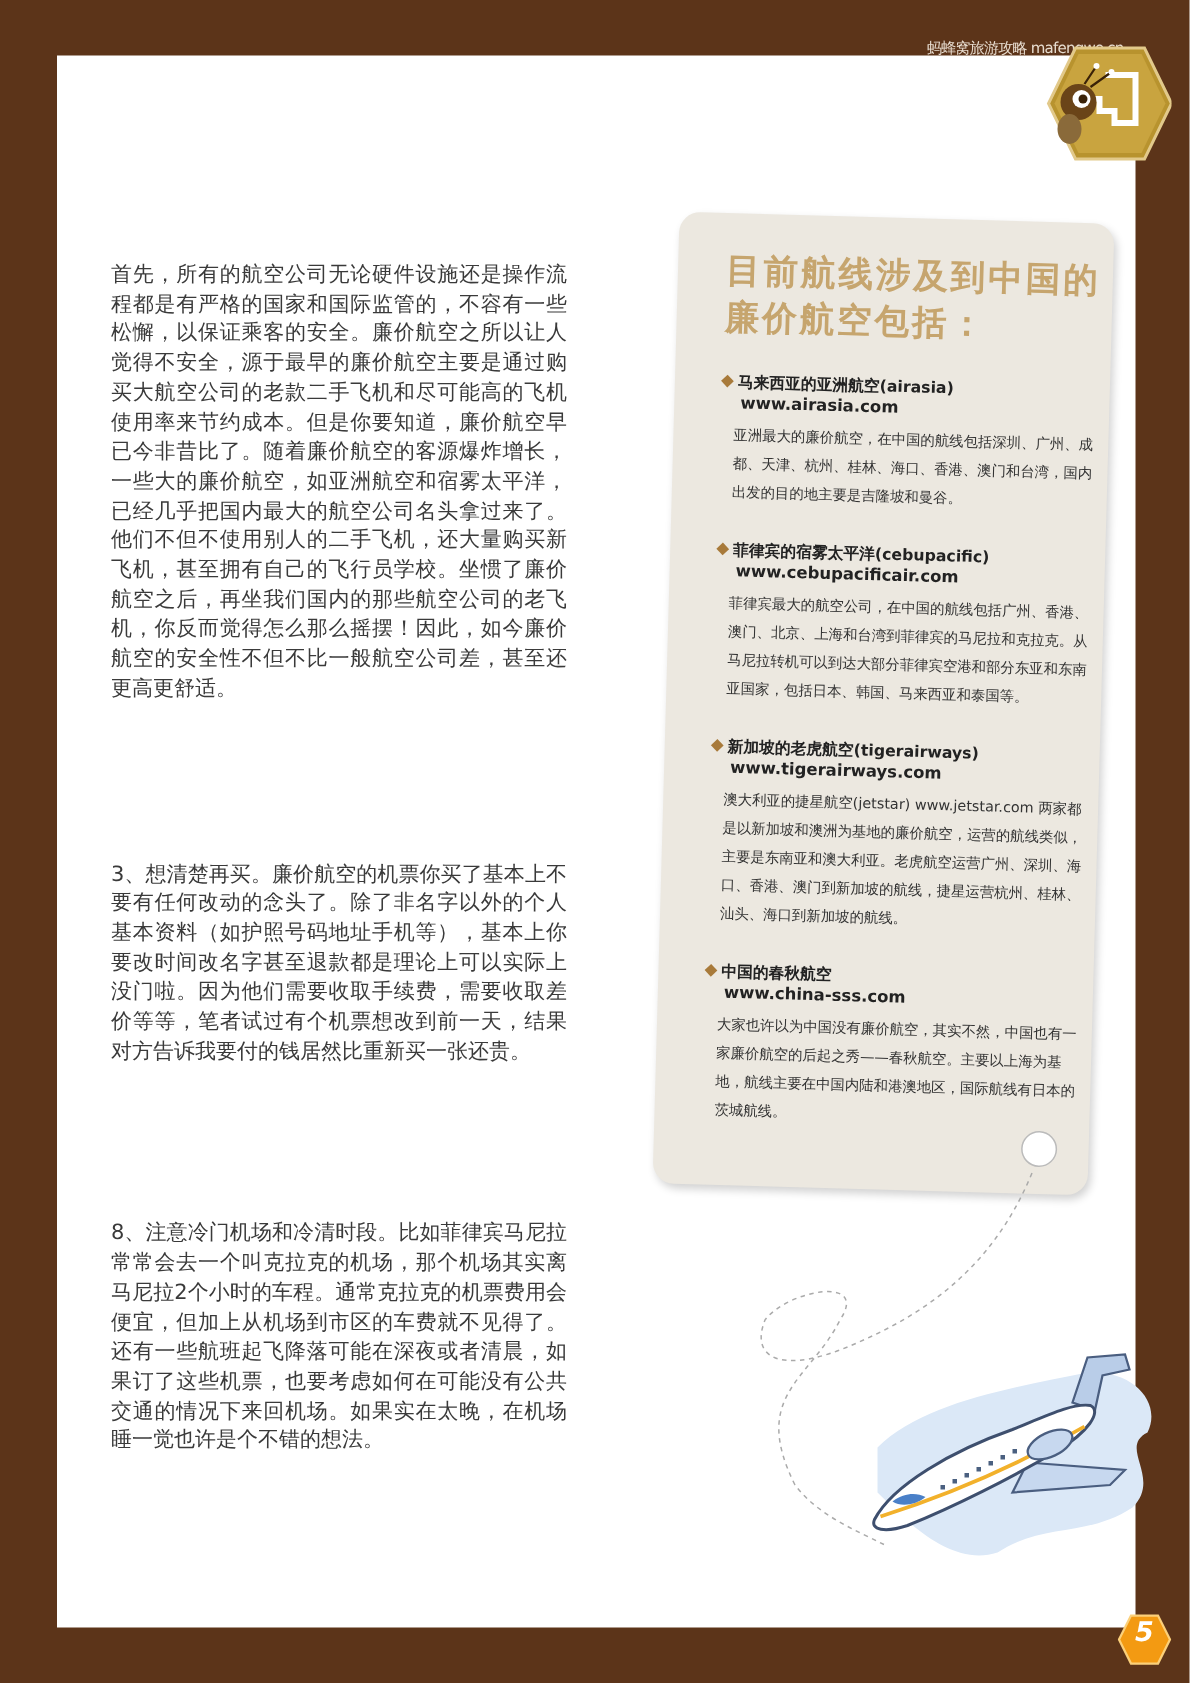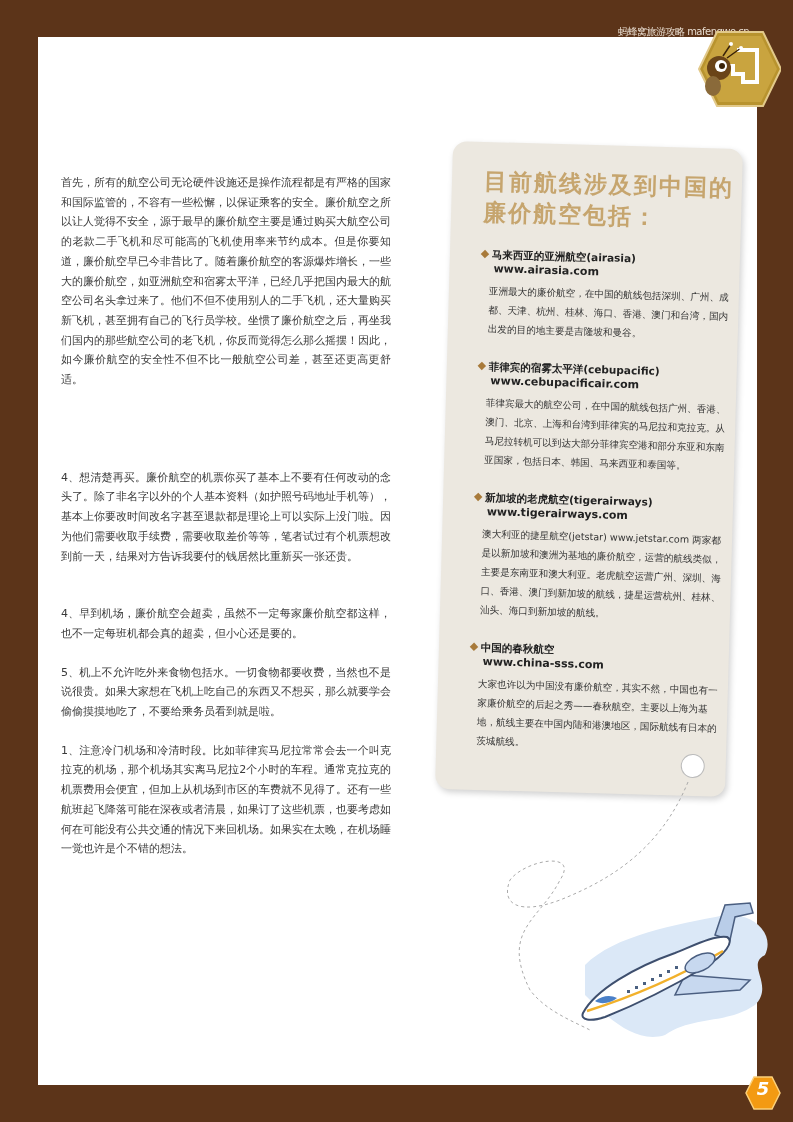--- a/index.html
+++ b/index.html
@@ -35,23 +35,23 @@
     color: #333333;
   }
   .sec-title {
     font-size: 15.5px;
     color: #ffffff;
     margin: 0 0 12px 0;
     font-weight: normal;
     letter-spacing: 0.5px;
   }
   .para {
-    font-size: 11px;
+    font-size: 14px;
     line-height: 19.7px;
-    margin: 0;
+    margin: 13px;
     text-align: justify;
     color: #3a3a3a;
   }
   .gap-sm { height: 19px; }
   .gap-lg { height: 40px; }
 
   .card {
     position: absolute;
     left: 444px; top: 145px;
     width: 290px; height: 648px;
@@ -138,28 +138,26 @@
   <circle cx="44" cy="18" r="2" fill="#fff"></circle>
   <ellipse cx="16" cy="56" rx="8" ry="10" fill="#8a6a3a"></ellipse>
 </svg>
 
 <div class="left-col">
   <h2 class="sec-title">廉价航空安全吗？</h2>
   <p class="para">首先，所有的航空公司无论硬件设施还是操作流程都是有严格的国家和国际监管的，不容有一些松懈，以保证乘客的安全。廉价航空之所以让人觉得不安全，源于最早的廉价航空主要是通过购买大航空公司的老款二手飞机和尽可能高的飞机使用率来节约成本。但是你要知道，廉价航空早已今非昔比了。随着廉价航空的客源爆炸增长，一些大的廉价航空，如亚洲航空和宿雾太平洋，已经几乎把国内最大的航空公司名头拿过来了。他们不但不使用别人的二手飞机，还大量购买新飞机，甚至拥有自己的飞行员学校。坐惯了廉价航空之后，再坐我们国内的那些航空公司的老飞机，你反而觉得怎么那么摇摆！因此，如今廉价航空的安全性不但不比一般航空公司差，甚至还更高更舒适。</p>
   <div class="gap-lg"></div>
   <div class="gap-sm"></div>
   <div class="gap-sm"></div>
-  <p class="para">4、想清楚再买。廉价航空的机票你买了基本上不要有任何改动的念头了。除了非名字以外的个人基本资料（如护照号码地址手机等），基本上你要改时间改名字甚至退款都是理论上可以实际上没门啦。因为他们需要收取手续费，需要收取差价等等，笔者试过有个机票想改到前一天，结果对方告诉我要付的钱居然比重新买一张还贵。</p>
-  <div class="gap-sm"></div>
-  <div class="gap-sm"></div>
-  <p class="para">4、早到机场，廉价航空会超卖，虽然不一定每家廉价航空都这样，也不一定每班机都会真的超卖，但小心还是要的。</p>
-  <div class="gap-sm"></div>
-  <p class="para">5、机上不允许吃外来食物包括水。一切食物都要收费，当然也不是说很贵。如果大家想在飞机上吃自己的东西又不想买，那么就要学会偷偷摸摸地吃了，不要给乘务员看到就是啦。</p>
-  <div class="gap-sm"></div>
-  <p class="para">1、注意冷门机场和冷清时段。比如菲律宾马尼拉常常会去一个叫克拉克的机场，那个机场其实离马尼拉2个小时的车程。通常克拉克的机票费用会便宜，但加上从机场到市区的车费就不见得了。还有一些航班起飞降落可能在深夜或者清晨，如果订了这些机票，也要考虑如何在可能没有公共交通的情况下来回机场。如果实在太晚，在机场睡一觉也许是个不错的想法。</p>
+  <p class="para">3、想清楚再买。廉价航空的机票你买了基本上不要有任何改动的念头了。除了非名字以外的个人基本资料（如护照号码地址手机等），基本上你要改时间改名字甚至退款都是理论上可以实际上没门啦。因为他们需要收取手续费，需要收取差价等等，笔者试过有个机票想改到前一天，结果对方告诉我要付的钱居然比重新买一张还贵。</p>
+  <div class="gap-sm"></div>
+  <div class="gap-sm"></div>
+  <div class="gap-sm"></div>
+  <div class="gap-sm"></div>
+  <p class="para">8、注意冷门机场和冷清时段。比如菲律宾马尼拉常常会去一个叫克拉克的机场，那个机场其实离马尼拉2个小时的车程。通常克拉克的机票费用会便宜，但加上从机场到市区的车费就不见得了。还有一些航班起飞降落可能在深夜或者清晨，如果订了这些机票，也要考虑如何在可能没有公共交通的情况下来回机场。如果实在太晚，在机场睡一觉也许是个不错的想法。</p>
 </div>
 
 <div class="card">
   <div class="card-inner">
     <h3 class="card-title">目前航线涉及到中国的廉价航空包括：</h3>
 
     <div class="airline">
       <div class="airline-name"><span class="diamond"></span><span>马来西亚的亚洲航空(airasia)</span></div>
       <div class="airline-url">www.airasia.com</div>
       <div class="airline-desc">亚洲最大的廉价航空，在中国的航线包括深圳、广州、成都、天津、杭州、桂林、海口、香港、澳门和台湾，国内出发的目的地主要是吉隆坡和曼谷。</div>

